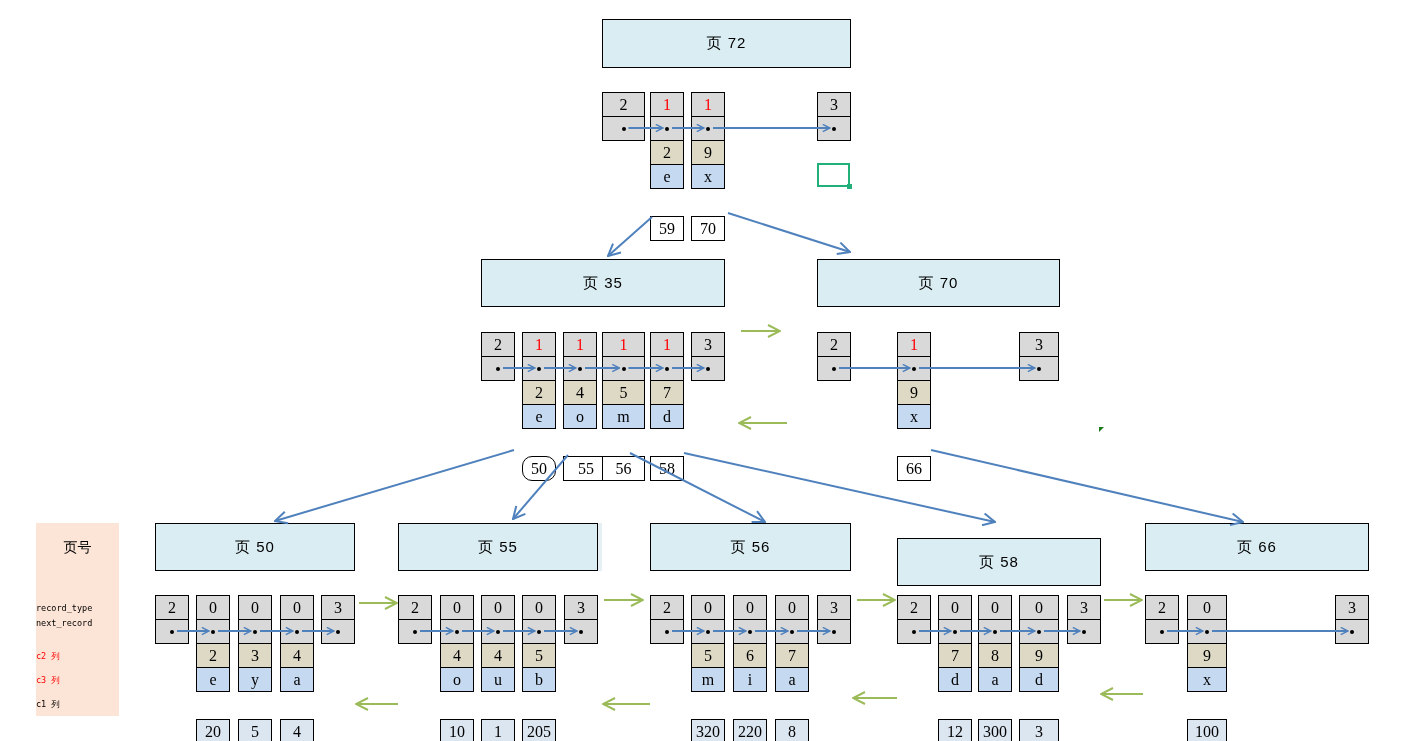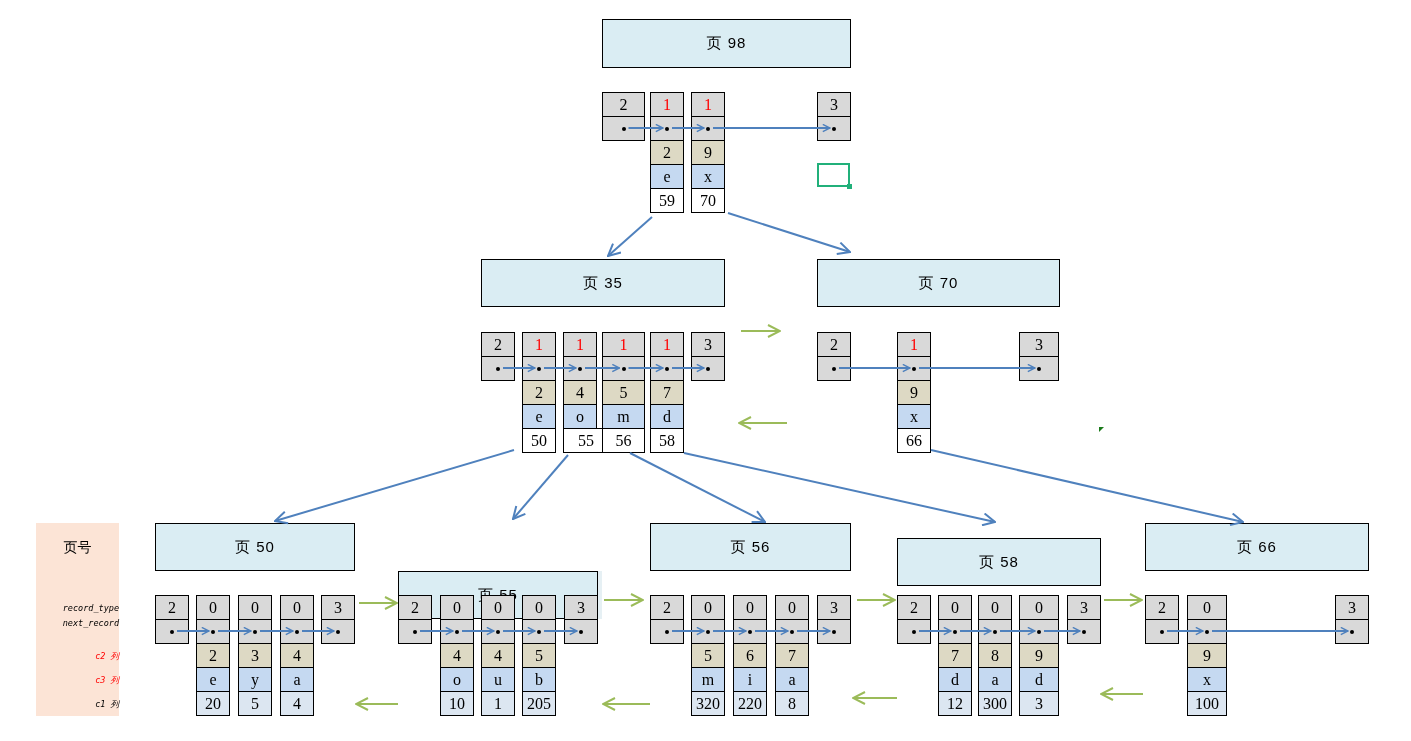--- a/index.html
+++ b/index.html
@@ -1,51 +1,51 @@
 <!DOCTYPE html>
 <html><head>
 <meta charset="utf-8">
 <style>
   html,body{margin:0;padding:0;background:#ffffff;}
   body{width:1411px;height:741px;position:relative;overflow:hidden;font-family:"DejaVu Serif","Liberation Serif",serif;}
   .page-box{position:absolute;background:#daedf3;border:1px solid #000;box-sizing:border-box;display:flex;align-items:center;justify-content:center;font-family:"Liberation Sans","DejaVu Sans",sans-serif;font-size:15px;color:#000;}
   .page-box .lbl{letter-spacing:1px;}
-  .page-box.shadow{box-shadow:4px 0 0 #e6f0f4;margin-top:48px;}
+  .page-box.shadow{box-shadow:4px 0 0 #e6f0f4;}
   .cell{position:absolute;box-sizing:border-box;border:1px solid #000;display:flex;align-items:center;justify-content:center;font-family:"Liberation Serif","DejaVu Serif",serif;font-size:16px;color:#000;}
   .c-type{background:#d9d9d9;}
   .c-type.red{color:#ff0000;}
   .c-next{background:#d9d9d9;}
   .c-c2{background:#ddd9c4;}
   .c-c3{background:#c5d9f1;}
-  .c-c1{background:#ffffff;}
+  .c-c1{background:#ffffff;margin-top:28px;}
   .c-c1.leaf{background:#dce6f1;}
   .dot{width:4px;height:4px;border-radius:50%;background:#000;display:block;}
   .legend{position:absolute;left:36px;top:523px;width:83px;height:193px;background:#fce4d6;}
   .legend-title{position:absolute;left:0;width:83px;top:16px;text-align:center;font-family:"Liberation Sans","DejaVu Sans",sans-serif;font-size:14px;color:#000;}
-  .legend-item{position:absolute;left:0;width:83px;text-align:right;font-family:"DejaVu Sans Mono","Liberation Mono",monospace;font-size:8.5px;color:#000;font-style:italic;}
+  .legend-item{position:absolute;left:0;width:83px;text-align:left;font-family:"DejaVu Sans Mono","Liberation Mono",monospace;font-size:8.5px;color:#000;}
   .legend-item.red{color:#ff0000;}
   .selection-box{position:absolute;left:817px;top:163px;width:33px;height:24px;border:2px solid #21b07a;box-sizing:border-box;}
   .selection-handle{position:absolute;left:847px;top:184px;width:5px;height:5px;background:#21b07a;}
   .tiny-mark{position:absolute;left:1099px;top:427px;width:0;height:0;border-left:5px solid #1a7a1a;border-bottom:5px solid transparent;}
   svg#arrows{position:absolute;left:0;top:0;width:1411px;height:741px;pointer-events:none;}
 </style>
 </head>
 <body>
 
 <div class="legend">
   <div class="legend-title">页号</div>
   <div class="legend-item" style="top:80px">record_type</div>
   <div class="legend-item" style="top:95px">next_record</div>
   <div class="legend-item red" style="top:128px">c2 列</div>
   <div class="legend-item red" style="top:152px">c3 列</div>
   <div class="legend-item" style="top:176px">c1 列</div>
 </div>
 
 <div class="page-box" style="left:602px;top:19px;width:249px;height:49px">
-    <span class="lbl">页 98</span>
+    <span class="lbl">页 72</span>
   </div>
 <div class="page-box" style="left:481px;top:259px;width:244px;height:48px">
     <span class="lbl">页 35</span>
   </div>
 <div class="page-box" style="left:817px;top:259px;width:243px;height:48px">
     <span class="lbl">页 70</span>
   </div>
 <div class="page-box" style="left:155px;top:523px;width:200px;height:48px">
     <span class="lbl">页 50</span>
   </div>
@@ -88,21 +88,21 @@
     <div class="cell c-type" style="left: 481px; top: 332px; width: 34px; height: 25px;">2</div>
     <div class="cell c-next" style="left: 481px; top: 356px; width: 34px; height: 25px;">
       <span class="dot"></span>
     </div>
     <div class="cell c-type red" style="left: 522px; top: 332px; width: 34px; height: 25px;">1</div>
     <div class="cell c-next" style="left: 522px; top: 356px; width: 34px; height: 25px;">
       <span class="dot"></span>
     </div>
     <div class="cell c-c2" style="left: 522px; top: 380px; width: 34px; height: 25px;">2</div>
     <div class="cell c-c3" style="left: 522px; top: 404px; width: 34px; height: 25px;">e</div>
-    <div class="cell c-c1" style="left: 522px; top: 428px; width: 34px; height: 25px;">50</div>
+    <div class="cell c-c1" style="left: 522px; top: 428px; width: 34px; height: 25px; border-radius: 10px;">50</div>
     <div class="cell c-type red" style="left: 563px; top: 332px; width: 34px; height: 25px;">1</div>
     <div class="cell c-next" style="left: 563px; top: 356px; width: 34px; height: 25px;">
       <span class="dot"></span>
     </div>
     <div class="cell c-c2" style="left: 563px; top: 380px; width: 34px; height: 25px;">4</div>
     <div class="cell c-c3" style="left: 563px; top: 404px; width: 34px; height: 25px;">o</div>
     <div class="cell c-c1" style="left: 563px; top: 428px; width: 46px; height: 25px; text-align: center;">55</div>
     <div class="cell c-type red" style="left: 602px; top: 332px; width: 43px; height: 25px;">1</div>
     <div class="cell c-next" style="left: 602px; top: 356px; width: 43px; height: 25px;">
       <span class="dot"></span>

